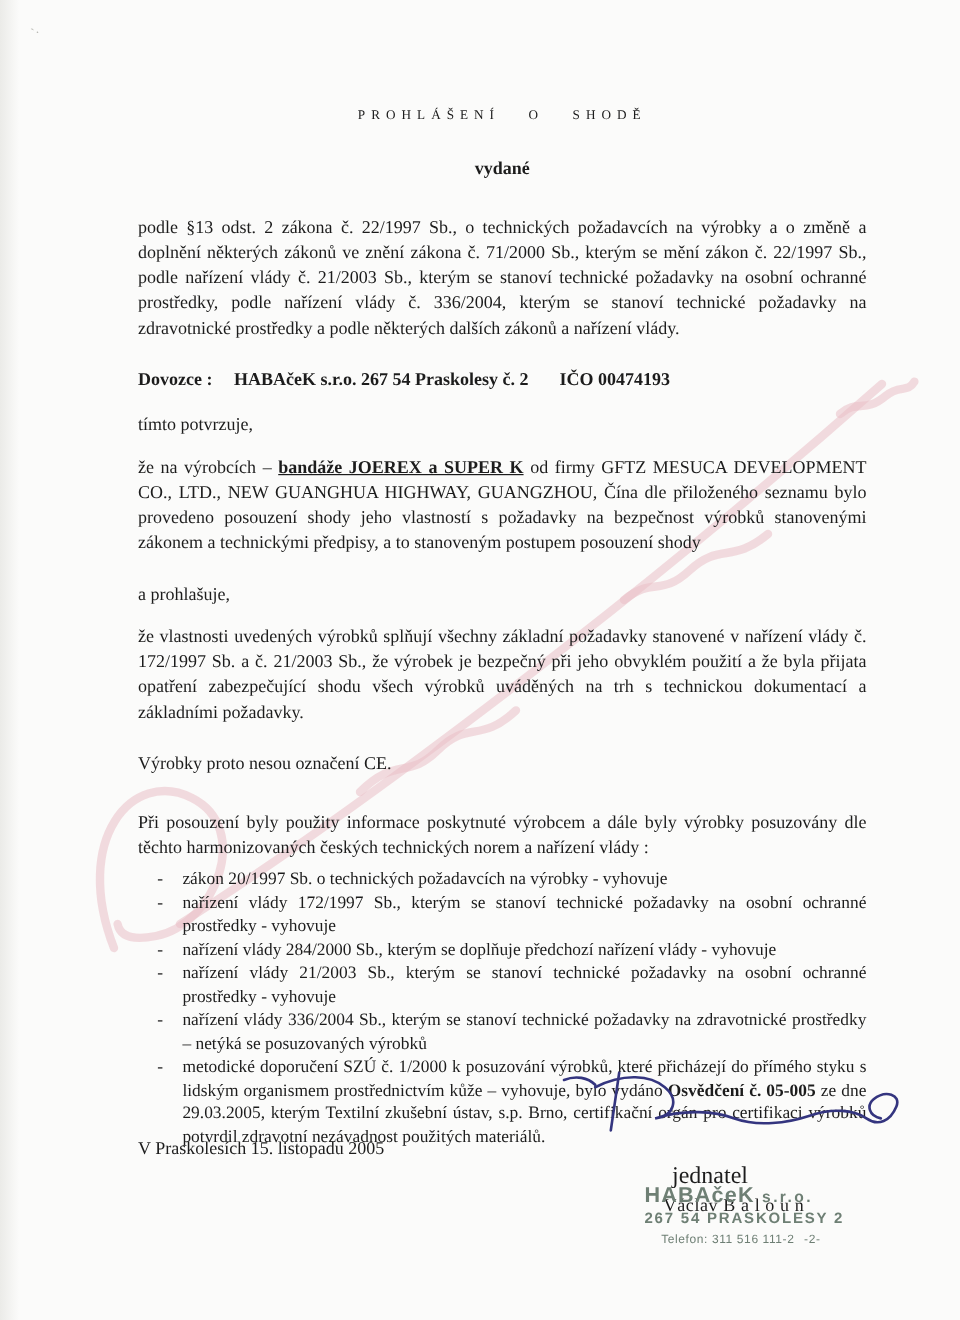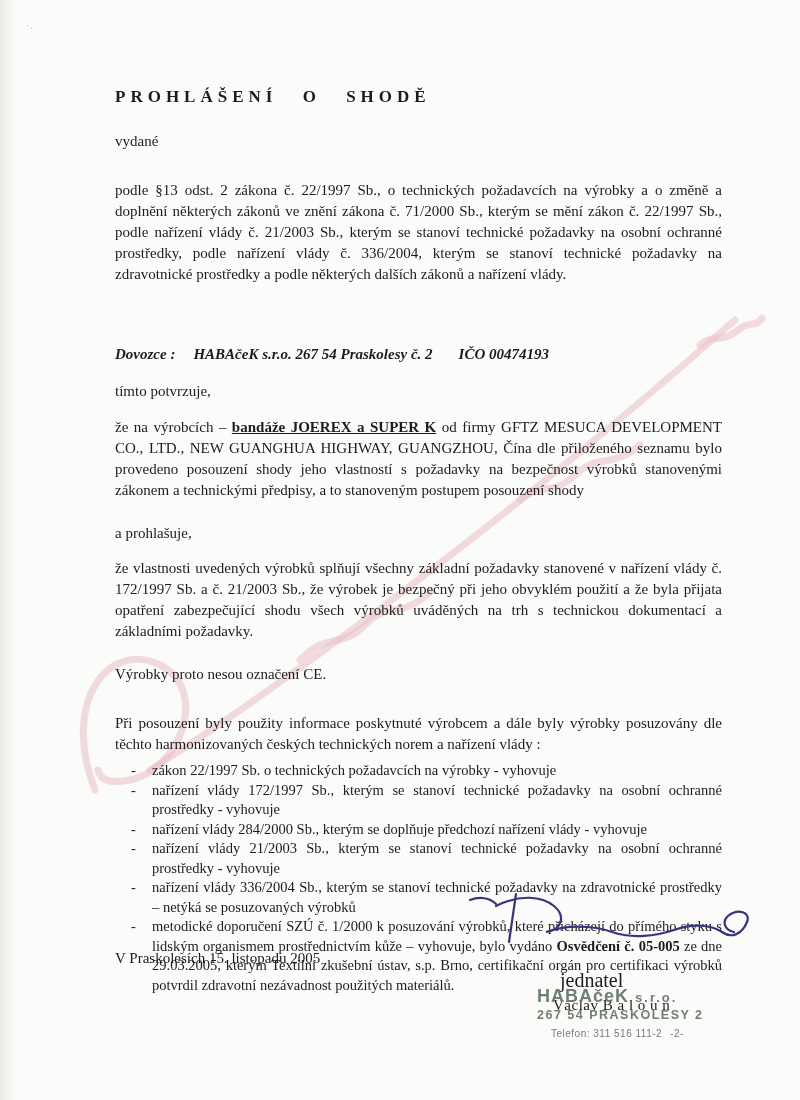--- a/index.html
+++ b/index.html
@@ -11,27 +11,27 @@
       #fbfbfa;
     font-family:"Liberation Serif","DejaVu Serif",serif;
     color:#1c1c1c;
     overflow:hidden;
   }
   .content{
     position:absolute;left:115px;top:86px;width:607px;
     font-size:15px;line-height:21px;
   }
   .title{
-    text-align:left;font-weight:bold;font-size:17px;
+    text-align:center;font-weight:normal;font-size:11px;
     letter-spacing:5px;word-spacing:16px;margin:0;
   }
-  .issued{margin-top:24px;}
+  .issued{text-align:center;margin-top:24px;font-weight:bold;}
   .para{text-align:justify;}
   .intro{margin-top:28px;}
-  .importer-line{margin-top:59px;font-weight:bold;font-style:italic;}
+  .importer-line{margin-top:22px;font-weight:bold;}
   .importer-line .gap1{display:inline-block;width:18px;}
   .importer-line .gap2{display:inline-block;width:26px;}
   .confirms{margin-top:16px;}
   .products{margin-top:15px;}
   .bold-underline{font-weight:bold;text-decoration:underline;}
   .declares{margin-top:22px;}
   .declaration{margin-top:14px;}
   .ce-note{margin-top:22px;}
   .assessment{margin-top:28px;}
   .list{margin-top:6px;font-size:14.5px;line-height:19.5px;}
@@ -92,21 +92,21 @@
 
     <div class="declares">a prohlašuje,</div>
 
     <div class="para declaration">že vlastnosti uvedených výrobků splňují všechny základní požadavky stanovené v nařízení vlády č. 172/1997 Sb. a č. 21/2003 Sb., že výrobek je bezpečný při jeho obvyklém použití a že byla přijata opatření zabezpečující shodu všech výrobků uváděných na trh s technickou dokumentací a základními požadavky.</div>
 
     <div class="ce-note">Výrobky proto nesou označení CE.</div>
 
     <div class="para assessment">Při posouzení byly použity informace poskytnuté výrobcem a dále byly výrobky posuzovány dle těchto  harmonizovaných českých technických norem a nařízení vlády :</div>
 
     <div class="list">
-      <div class="li"><span>zákon 22/1997 Sb. o technických požadavcích na výrobky - vyhovuje</span></div>
+      <div class="li"><span>zákon 20/1997 Sb. o technických požadavcích na výrobky - vyhovuje</span></div>
       <div class="li"><span>nařízení vlády 172/1997 Sb., kterým se stanoví technické požadavky na osobní ochranné prostředky - vyhovuje</span></div>
       <div class="li"><span>nařízení vlády 284/2000 Sb., kterým se doplňuje předchozí nařízení vlády - vyhovuje</span></div>
       <div class="li"><span>nařízení vlády 21/2003 Sb., kterým se stanoví technické požadavky na osobní ochranné prostředky - vyhovuje</span></div>
       <div class="li"><span>nařízení vlády 336/2004 Sb., kterým se stanoví technické požadavky na zdravotnické prostředky – netýká se posuzovaných výrobků</span></div>
       <div class="li">
         <span>metodické doporučení SZÚ č. 1/2000 k posuzování výrobků, které přicházejí do přímého styku s lidským organismem prostřednictvím kůže – vyhovuje, bylo vydáno </span><span class="bold">Osvědčení č. 05-005</span><span> ze dne 29.03.2005, kterým Textilní zkušební ústav, s.p. Brno, certifikační orgán pro certifikaci výrobků  potvrdil zdravotní nezávadnost použitých materiálů.</span>
       </div>
     </div>
 
   </div>

